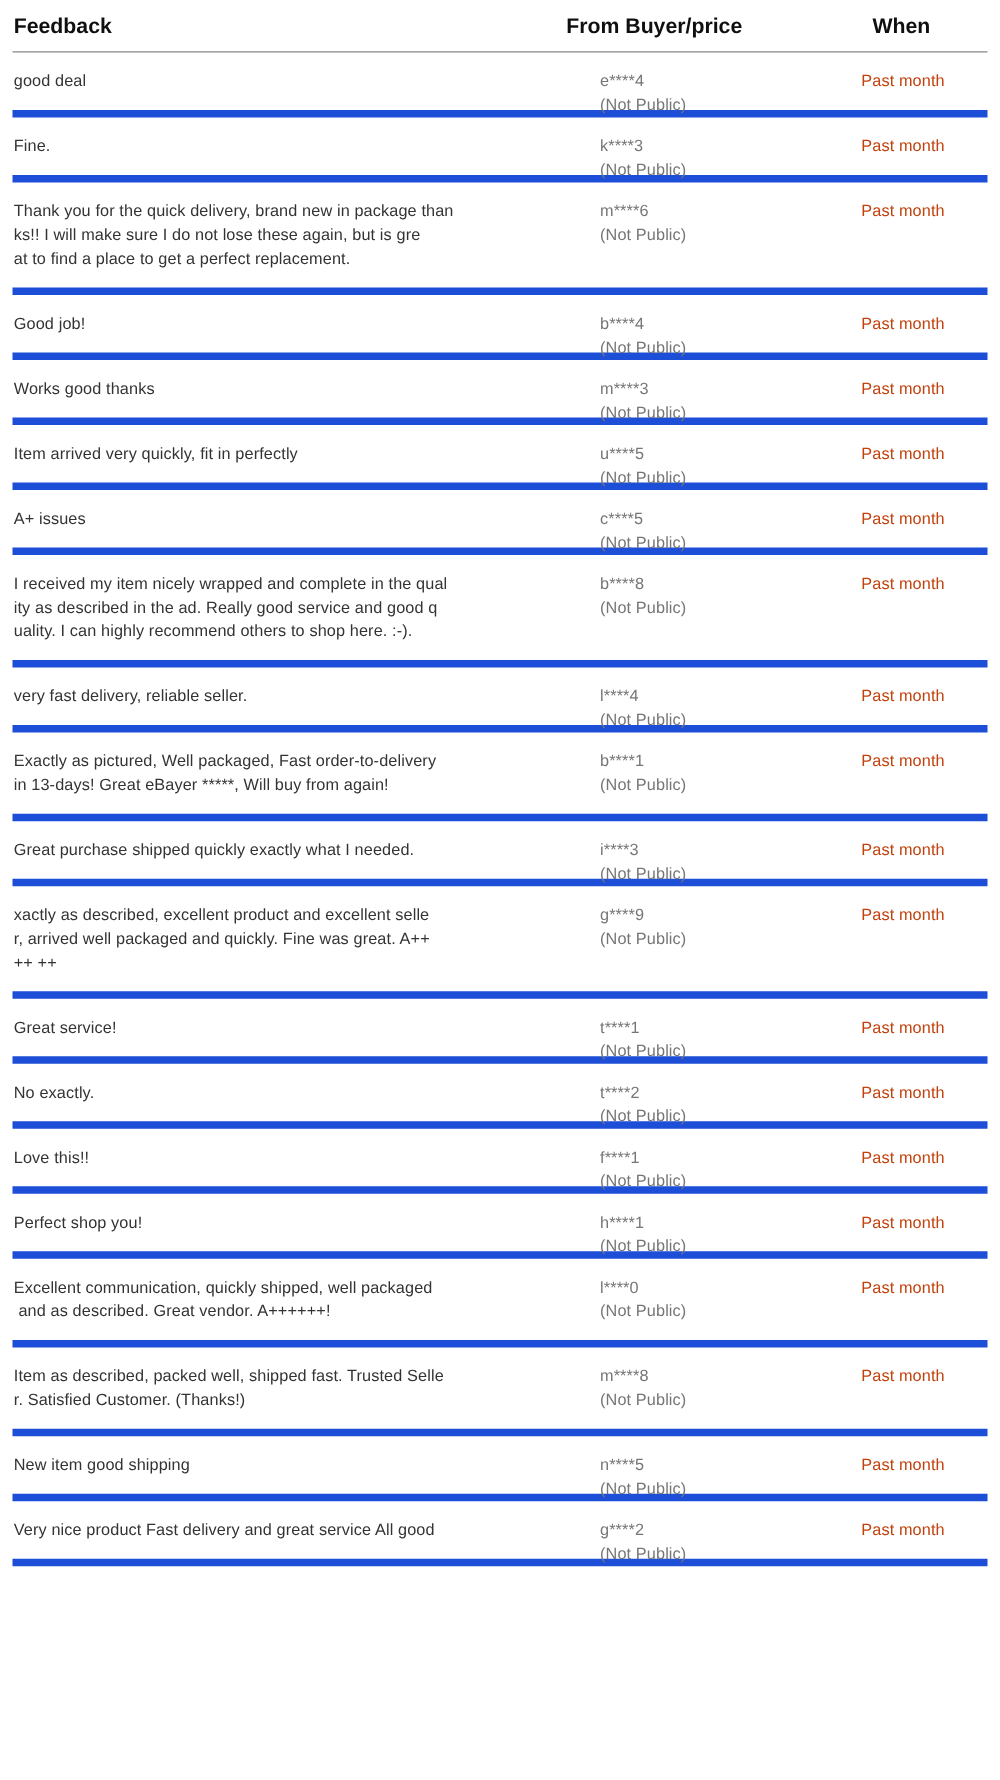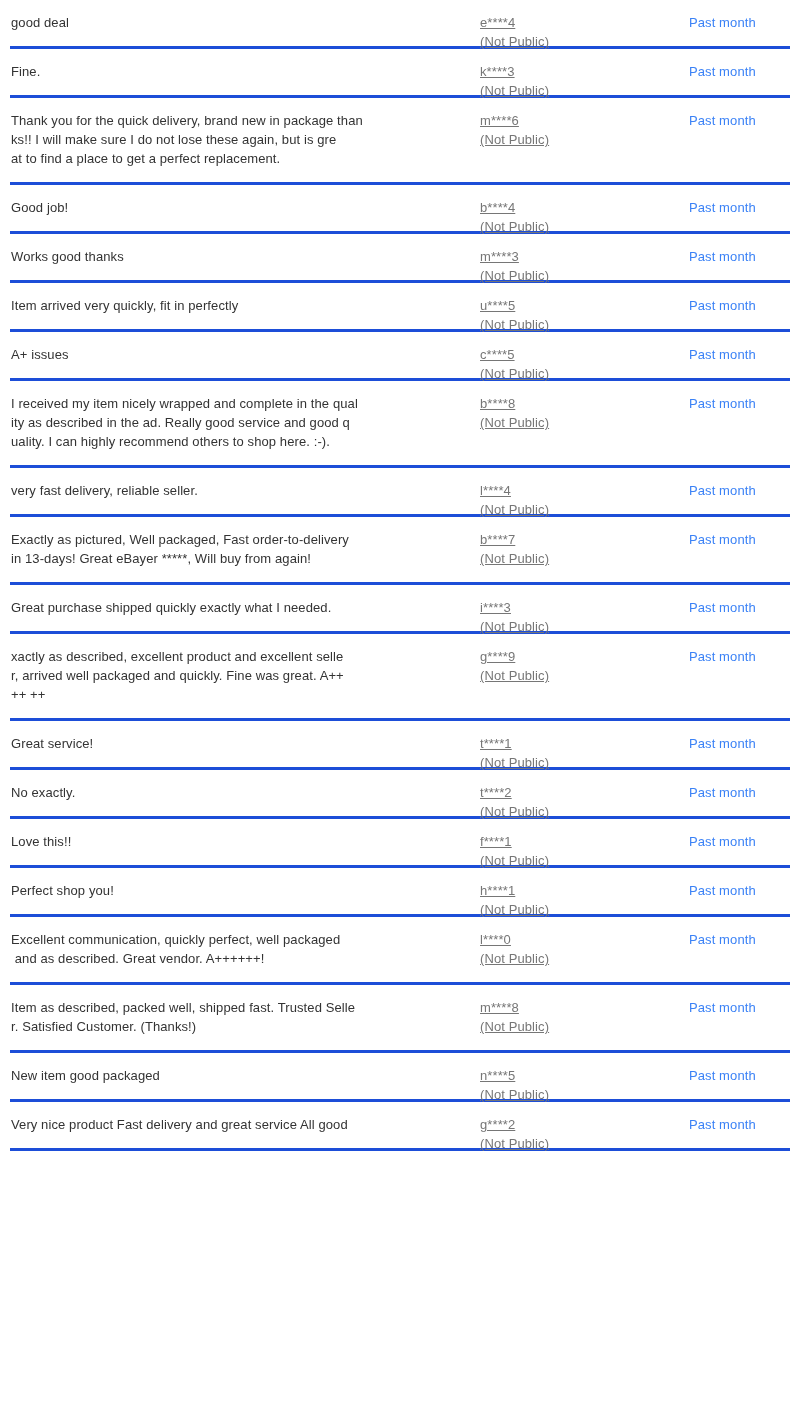--- a/index.html
+++ b/index.html
@@ -28,57 +28,61 @@
     color: #0f0f0f;
     line-height: 24px;
     white-space: nowrap;
   }
   .h-feedback { left: 1px; }
   .h-buyer    { left: 443px; }
   .h-when     { left: 688px; }
 
   .t-row {
     position: relative;
-    border-bottom: 3px solid #1d4ed8;
+    border-bottom: 6px solid #1d4ed8;
     overflow: visible;
   }
   .cell-feedback {
     padding: 13px 330px 14px 1px;
     font-size: 13px;
     line-height: 19px;
     color: #333333;
     white-space: pre-wrap;
     letter-spacing: 0.1px;
   }
   .cell-buyer {
     position: absolute;
     left: 470px;
     top: 13px;
     font-size: 13px;
     line-height: 19px;
     color: #767676;
     letter-spacing: 0.1px;
     white-space: nowrap;
-    text-decoration: underline;
   }
   .cell-when {
     position: absolute;
     left: 679px;
     top: 13px;
     font-size: 13px;
     line-height: 19px;
-    color: #3b82f6;
+    color: #c2410c;
     letter-spacing: 0.1px;
     white-space: nowrap;
   }
 </style>
 </head>
 <body>
 
 <div class="feedback-table">
+  <div class="header-row">
+    <span class="header-label h-feedback">Feedback</span>
+    <span class="header-label h-buyer">From Buyer/price</span>
+    <span class="header-label h-when">When</span>
+  </div>
   <div id="rows-container">
   <div class="t-row">
     <div class="cell-feedback">good deal</div>
     <div class="cell-buyer">
       <div>e****4</div>
       <div>(Not Public)</div>
     </div>
     <div class="cell-when">Past month</div>
   </div>
 
@@ -155,21 +159,21 @@
       <div>l****4</div>
       <div>(Not Public)</div>
     </div>
     <div class="cell-when">Past month</div>
   </div>
 
   <div class="t-row">
     <div class="cell-feedback">Exactly as pictured, Well packaged, Fast order-to-delivery
 in 13-days! Great eBayer *****, Will buy from again!</div>
     <div class="cell-buyer">
-      <div>b****7</div>
+      <div>b****1</div>
       <div>(Not Public)</div>
     </div>
     <div class="cell-when">Past month</div>
   </div>
 
   <div class="t-row">
     <div class="cell-feedback">Great purchase shipped quickly exactly what I needed.</div>
     <div class="cell-buyer">
       <div>i****3</div>
       <div>(Not Public)</div>
@@ -218,41 +222,41 @@
   <div class="t-row">
     <div class="cell-feedback">Perfect shop you!</div>
     <div class="cell-buyer">
       <div>h****1</div>
       <div>(Not Public)</div>
     </div>
     <div class="cell-when">Past month</div>
   </div>
 
   <div class="t-row">
-    <div class="cell-feedback">Excellent communication, quickly perfect, well packaged
+    <div class="cell-feedback">Excellent communication, quickly shipped, well packaged
  and as described. Great vendor. A++++++!</div>
     <div class="cell-buyer">
       <div>l****0</div>
       <div>(Not Public)</div>
     </div>
     <div class="cell-when">Past month</div>
   </div>
 
   <div class="t-row">
     <div class="cell-feedback">Item as described, packed well, shipped fast. Trusted Selle
 r. Satisfied Customer. (Thanks!)</div>
     <div class="cell-buyer">
       <div>m****8</div>
       <div>(Not Public)</div>
     </div>
     <div class="cell-when">Past month</div>
   </div>
 
   <div class="t-row">
-    <div class="cell-feedback">New item good packaged</div>
+    <div class="cell-feedback">New item good shipping</div>
     <div class="cell-buyer">
       <div>n****5</div>
       <div>(Not Public)</div>
     </div>
     <div class="cell-when">Past month</div>
   </div>
 
   <div class="t-row">
     <div class="cell-feedback">Very nice product Fast delivery and great service All good</div>
     <div class="cell-buyer">

